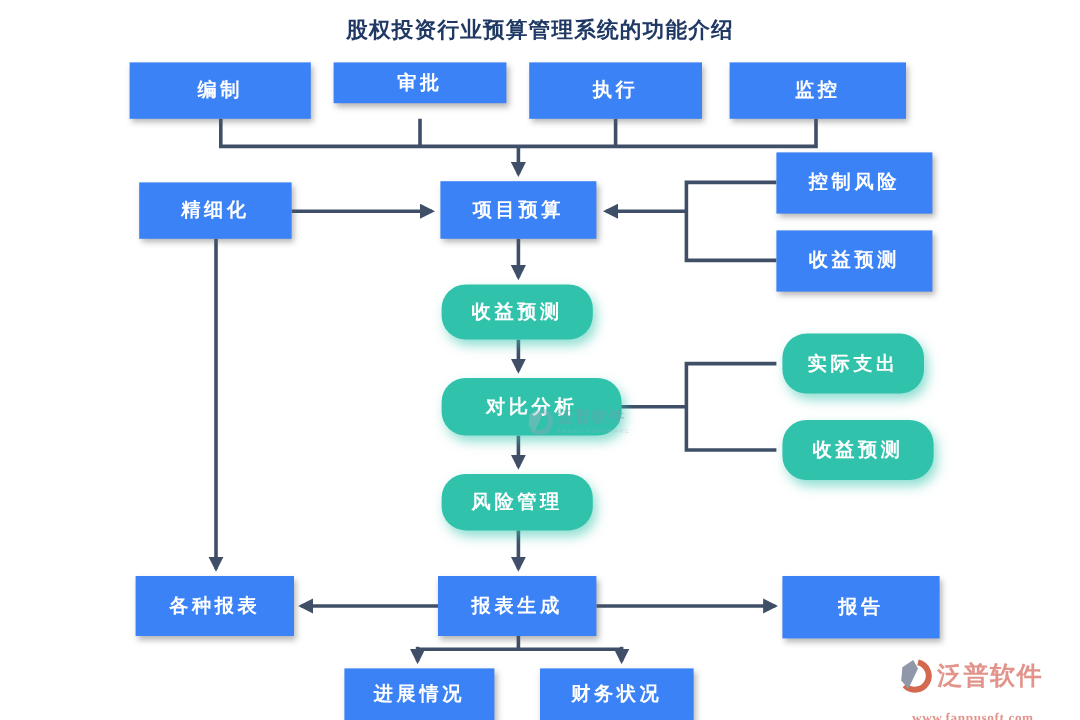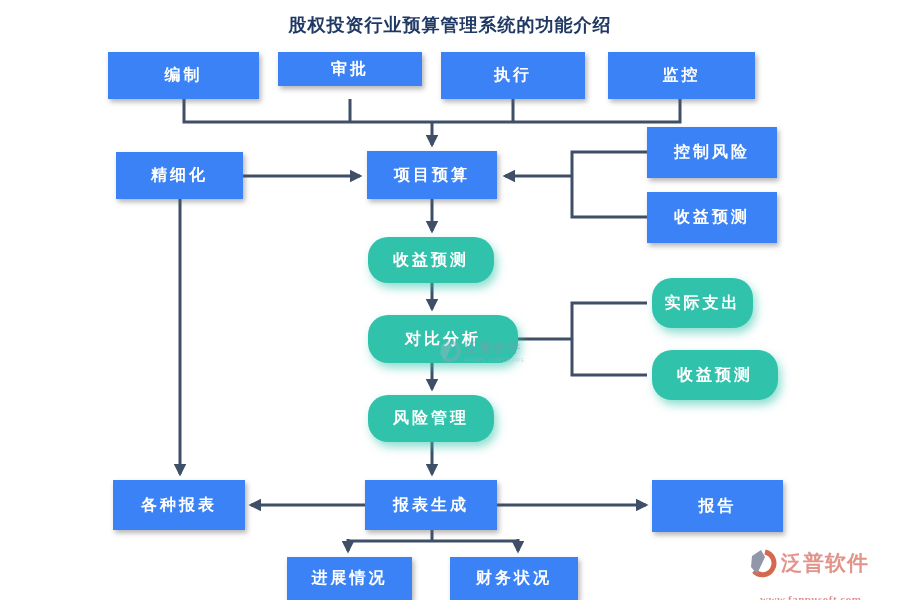--- a/index.html
+++ b/index.html
@@ -103,21 +103,21 @@
 <div class="node gray" style="left:441px;top:52px;width:144px;height:47px">执行</div>
 <div class="node gray" style="left:608px;top:52px;width:147px;height:47px">监控</div>
 
 <div class="node gray" style="left:116px;top:152px;width:127px;height:47px">精细化</div>
 <div class="node gray" style="left:367px;top:151px;width:130px;height:48px">项目预算</div>
 <div class="node gray" style="left:647px;top:127px;width:130px;height:51px">控制风险</div>
 <div class="node gray" style="left:647px;top:192px;width:130px;height:51px">收益预测</div>
 
 <div class="node teal" style="left:368px;top:237px;width:126px;height:46px">收益预测</div>
 <div class="node teal" style="left:368px;top:315px;width:150px;height:48px">对比分析</div>
-<div class="node teal" style="left:652px;top:278px;width:101px;height:50px">实际支出</div>
+<div class="node teal" style="left:652px;top:278px;width:118px;height:50px">实际支出</div>
 <div class="node teal" style="left:652px;top:350px;width:126px;height:50px">收益预测</div>
 <div class="node teal" style="left:368px;top:395px;width:126px;height:47px">风险管理</div>
 
 <div class="node gray" style="left:113px;top:480px;width:132px;height:50px">各种报表</div>
 <div class="node gray" style="left:365px;top:480px;width:132px;height:50px">报表生成</div>
 <div class="node gray" style="left:652px;top:480px;width:131px;height:52px">报告</div>
 
 <div class="node gray" style="left:287px;top:557px;width:125px;height:43px">进展情况</div>
 <div class="node gray" style="left:450px;top:557px;width:128px;height:43px">财务状况</div>
 

